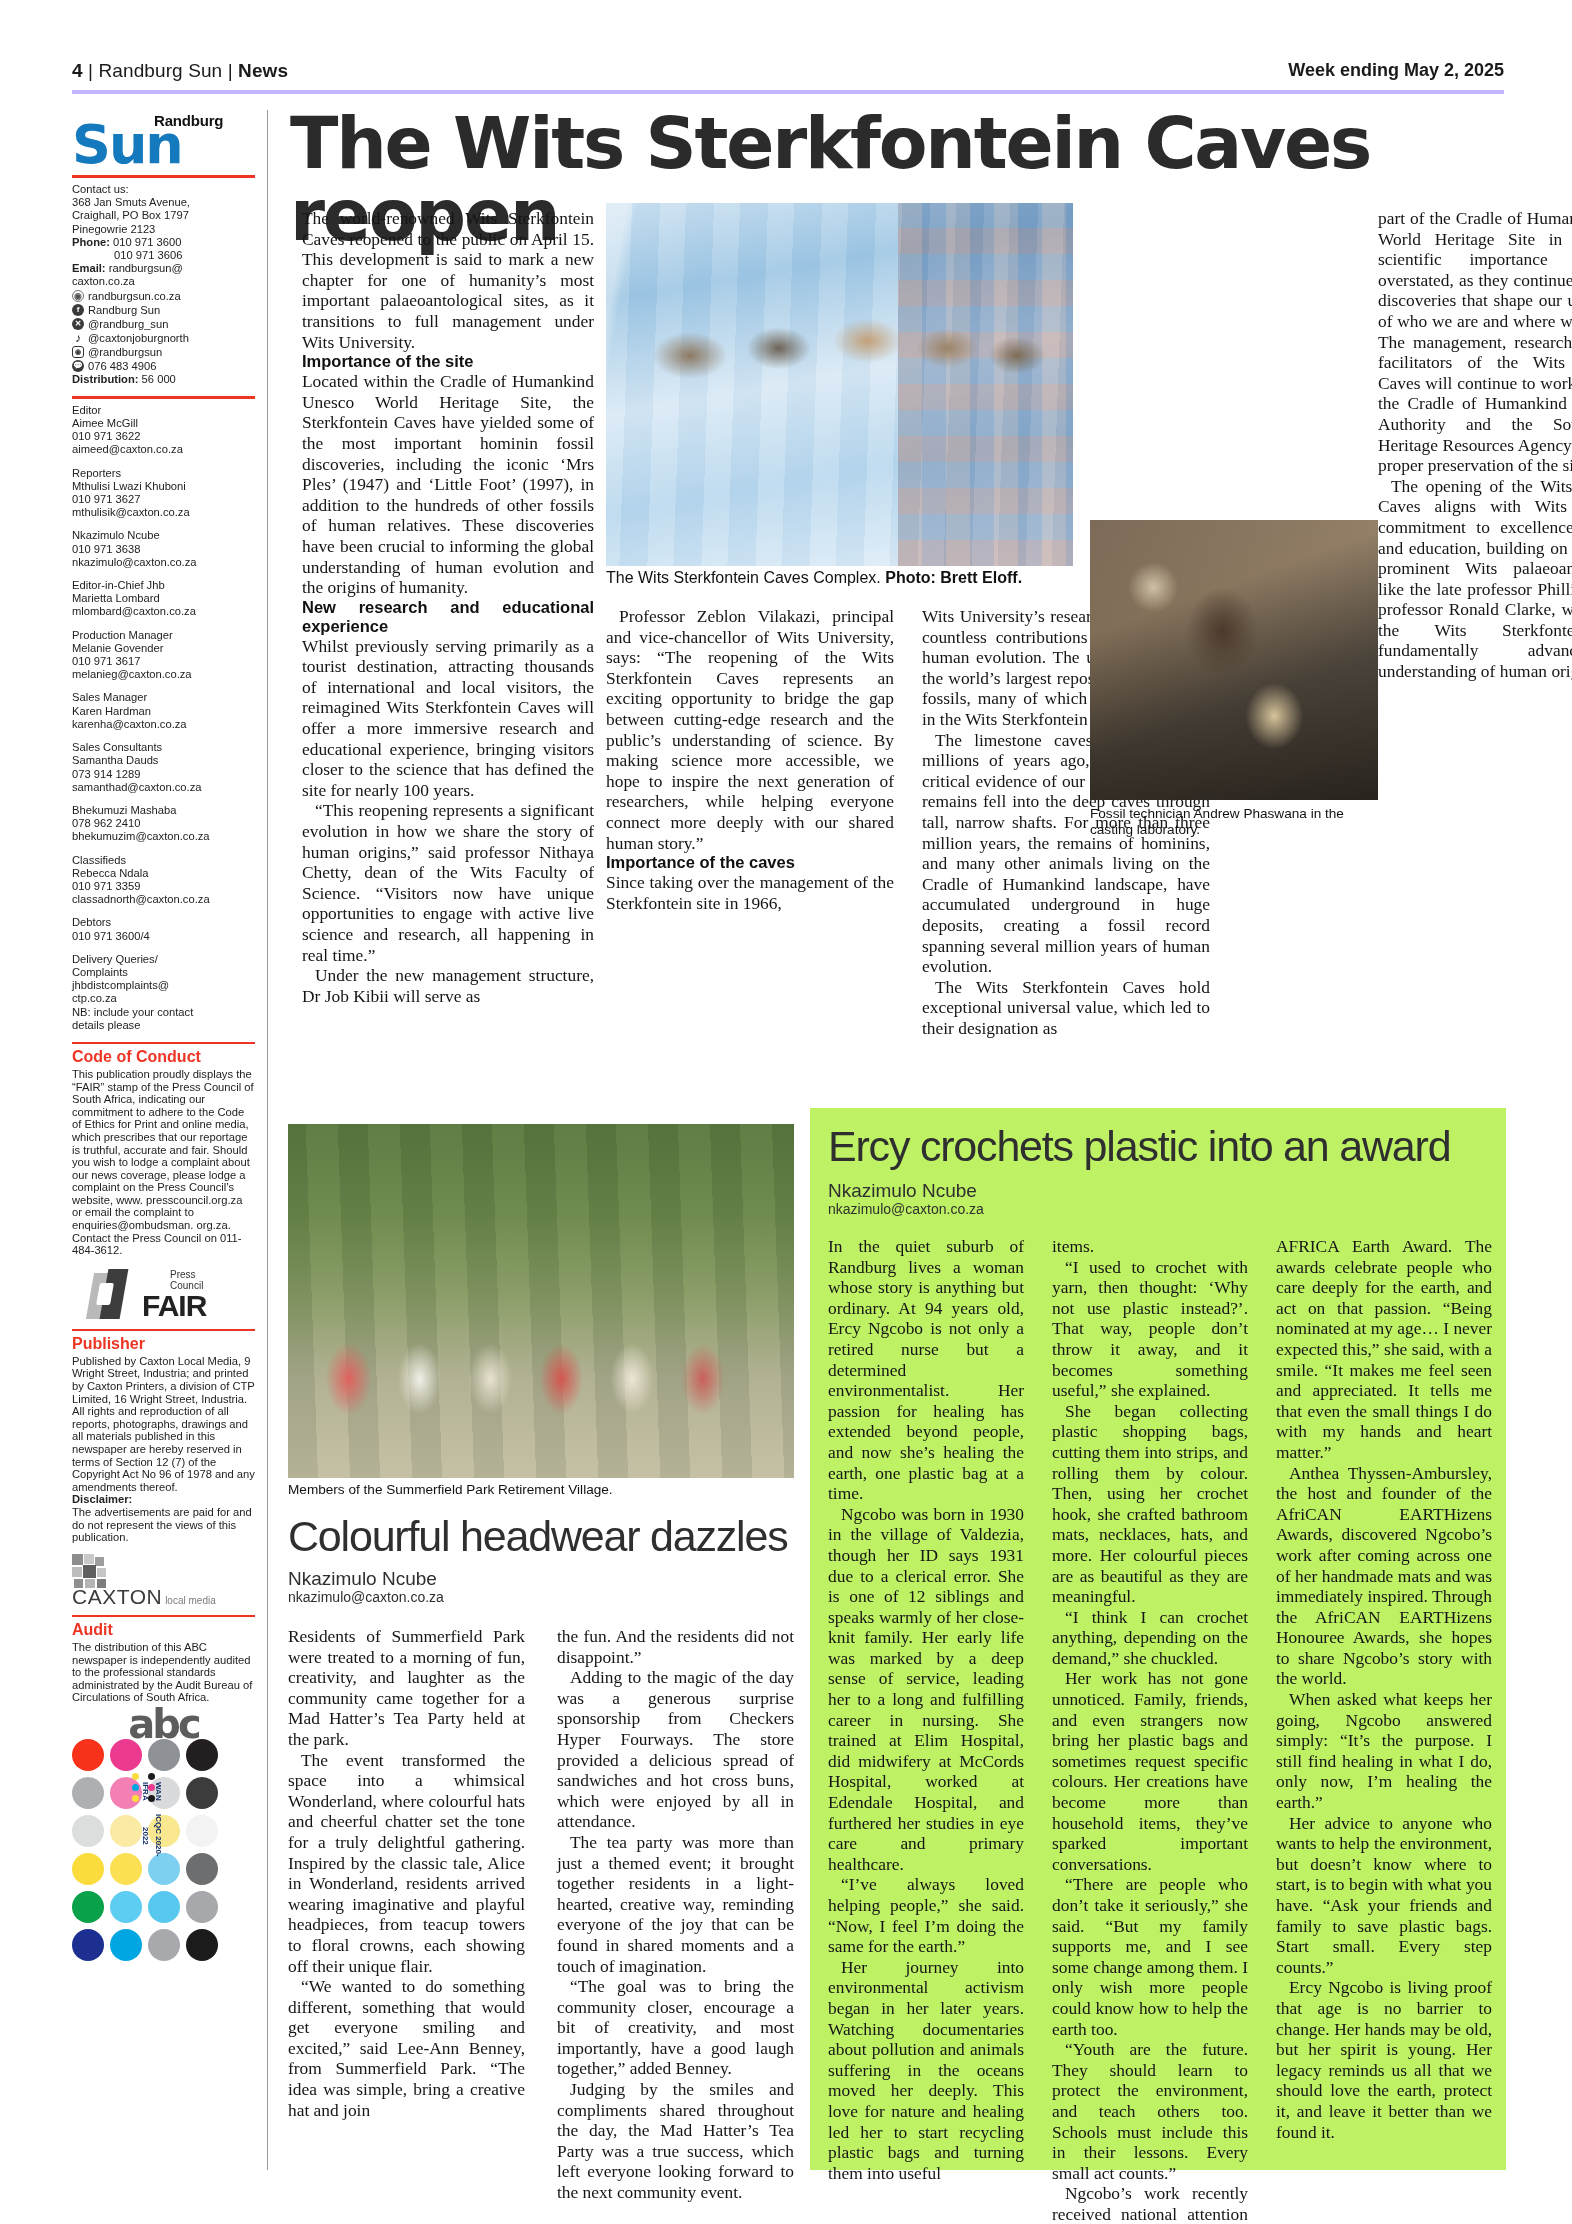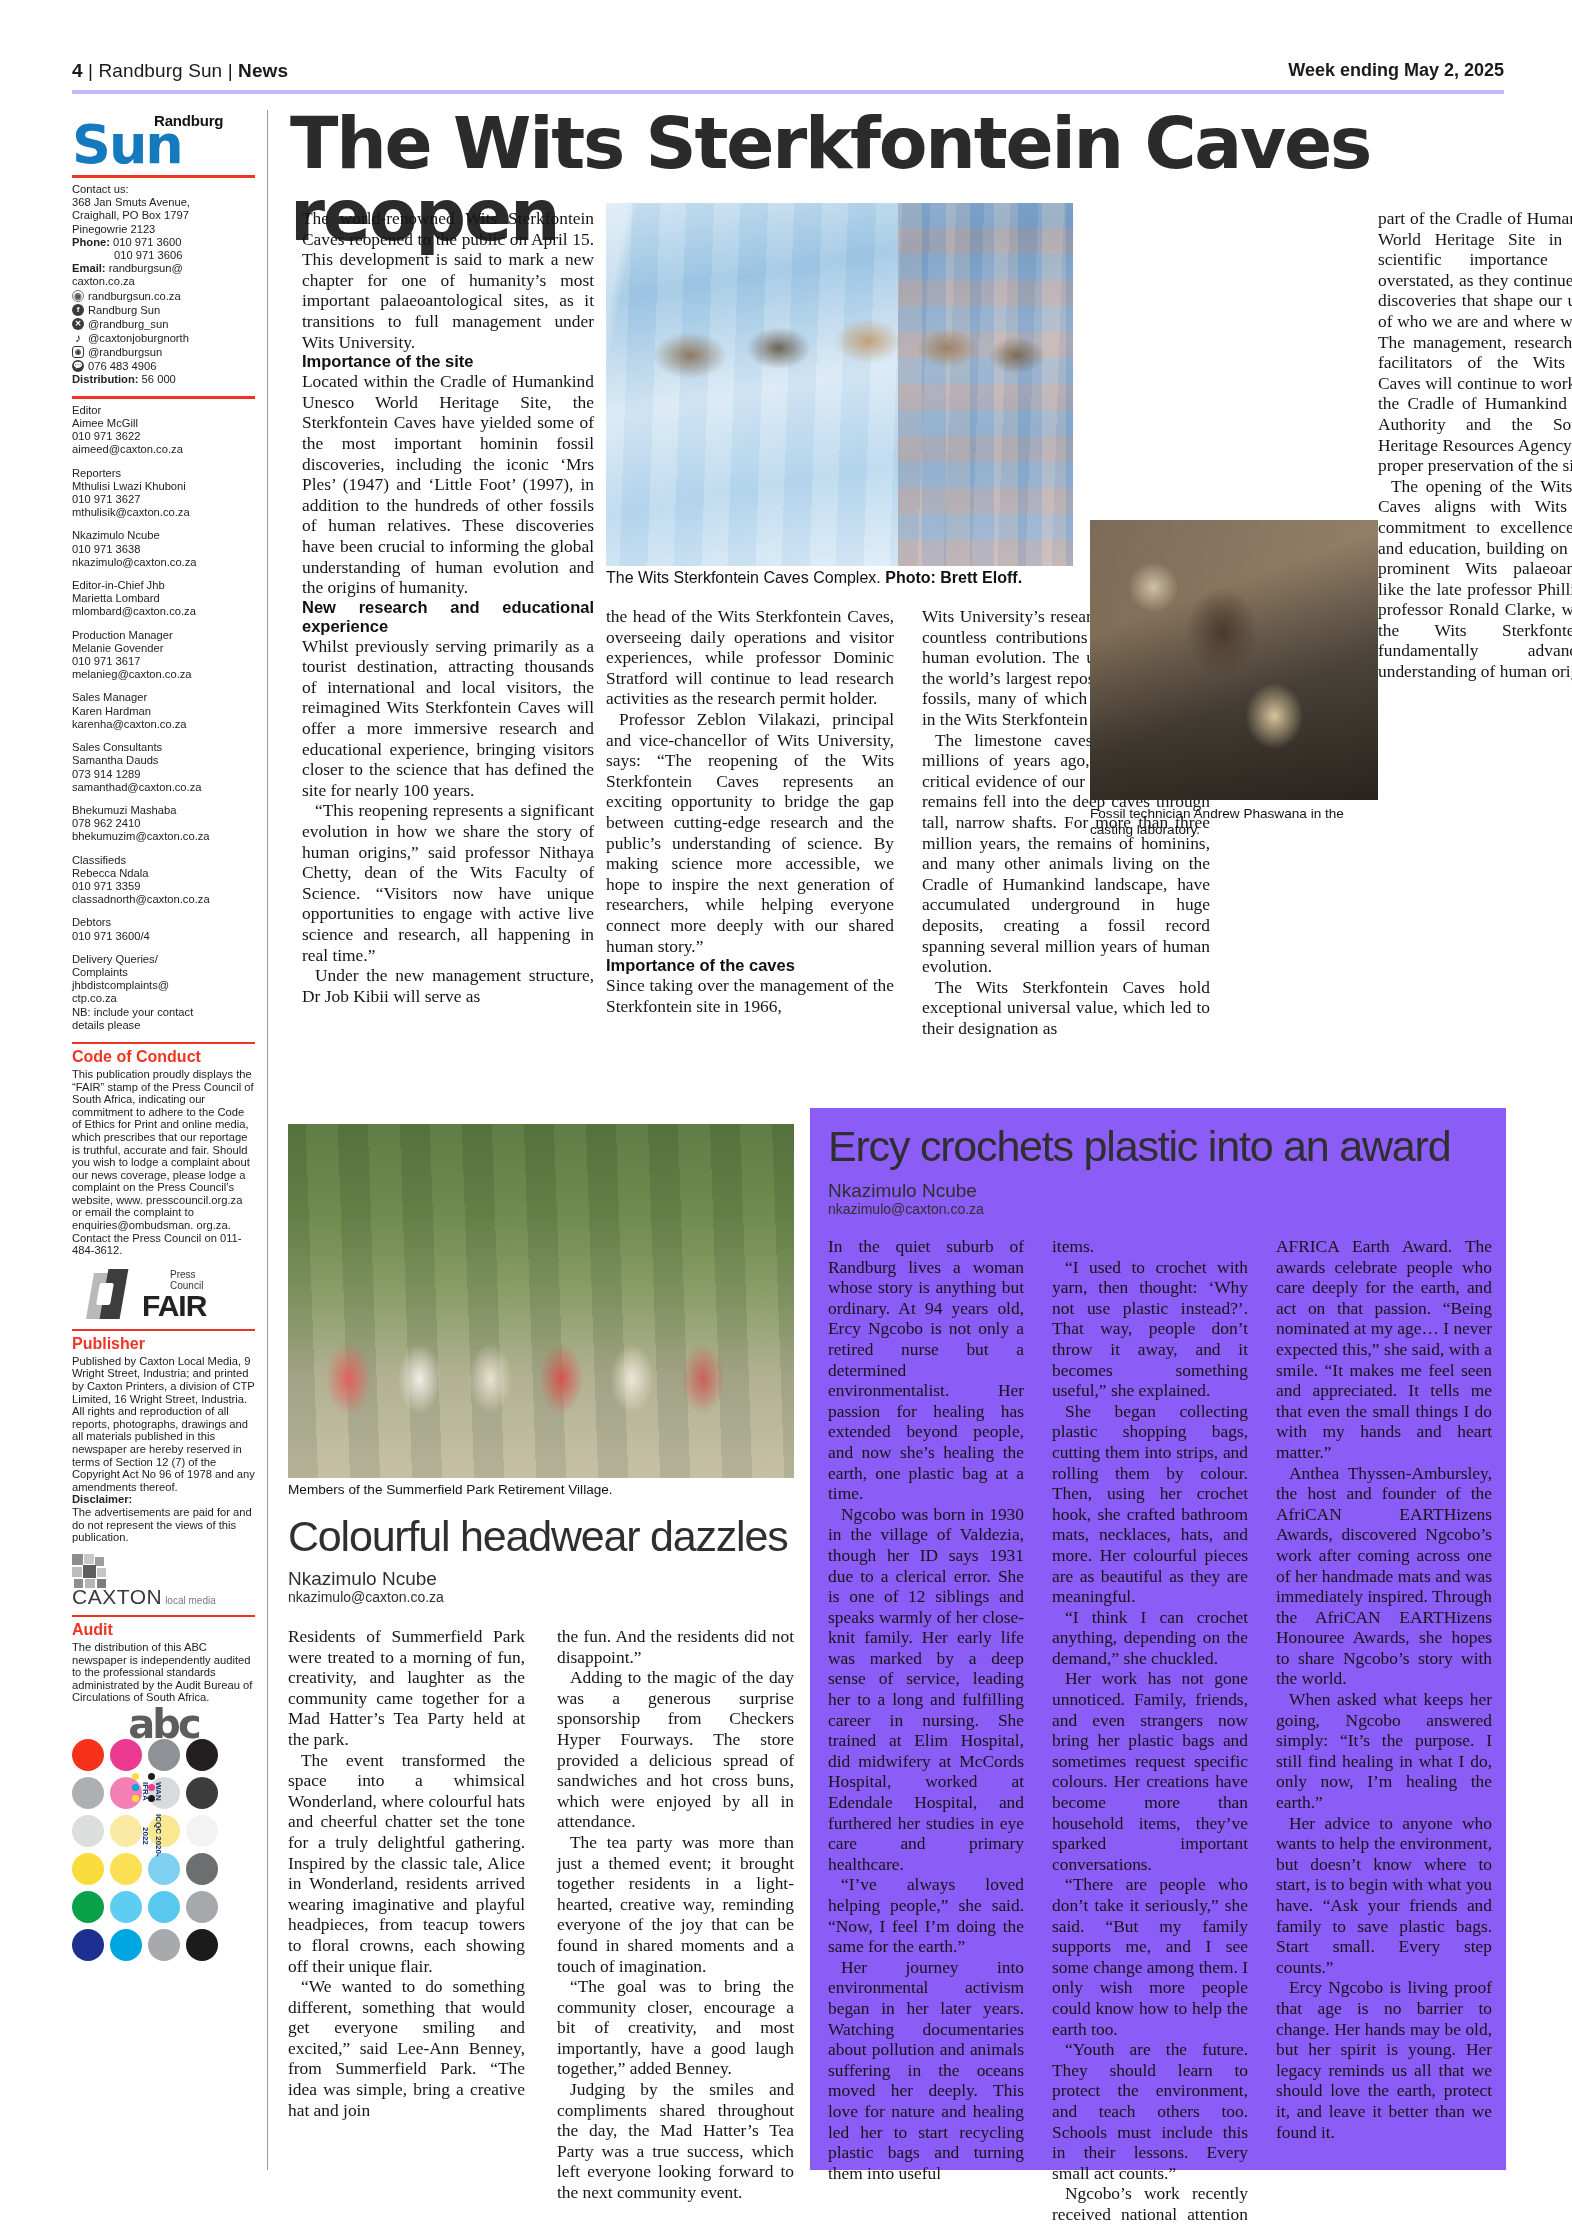--- a/index.html
+++ b/index.html
@@ -206,21 +206,21 @@
   .byline .bn { font-size:19px; color:#2f2f2f; }
   .byline .be { font-size:14px; color:#2f2f2f; }
 
   .art2 { position:absolute; left:288px; top:1578px; width:506px; }
   .b1 { position:absolute; left:0;   top:0; width:237px; }
   .b2 { position:absolute; left:269px; top:0; width:237px; }
 
   
   .panel {
     position:absolute; left:810px; top:1108px; width:696px; height:1062px;
-    background:#8b5cf6;
+    background:#bef264;
   }
   .head3 {
     position:absolute; left:18px; top:14px; width:660px;
     font-family:"Liberation Sans", sans-serif; font-weight:400;
     font-size:43px; line-height:48px; letter-spacing:-1.2px; color:#2f2f2f;
   }
   .byline3 { position:absolute; left:18px; top:74px; }
   .art3 { position:absolute; left:18px; top:128px; width:664px; }
   .e1 { position:absolute; left:0;   top:0; width:196px; }
   .e2 { position:absolute; left:224px; top:0; width:196px; }
@@ -481,21 +481,20 @@
 
     <div class="photo1">
         <span class="facewall"></span>
       </div>
     <div class="cap1">
       <span>The Wits Sterkfontein Caves Complex.</span>
       <b>Photo: Brett Eloff.</b>
     </div>
 
     <div class="col c2b">
-      <p class="first">the head of the Wits Sterkfontein Caves, overseeing daily operations and visitor experiences, while professor Dominic Stratford will continue to lead research activities as the research permit holder.</p>
       <p>Professor Zeblon Vilakazi, principal and vice-chancellor of Wits University, says: “The reopening of the Wits Sterkfontein Caves represents an exciting opportunity to bridge the gap between cutting-edge research and the public’s understanding of science. By making science more accessible, we hope to inspire the next generation of researchers, while helping everyone connect more deeply with our shared human story.”</p>
       <p class="subhead">Importance of the caves</p>
       <p class="first">Since taking over the management of the Sterkfontein site in 1966,</p>
     </div>
 
     <div class="col c3">
       <p class="first">Wits University’s researchers have made countless contributions to the study of human evolution. The university houses the world’s largest repository of hominin fossils, many of which were discovered in the Wits Sterkfontein Caves.</p>
       <p>The limestone caves, formed many millions of years ago, have preserved critical evidence of our relatives, as their remains fell into the deep caves through tall, narrow shafts. For more than three million years, the remains of hominins, and many other animals living on the Cradle of Humankind landscape, have accumulated underground in huge deposits, creating a fossil record spanning several million years of human evolution.</p>
       <p>The Wits Sterkfontein Caves hold exceptional universal value, which led to their designation as</p>
     </div>

